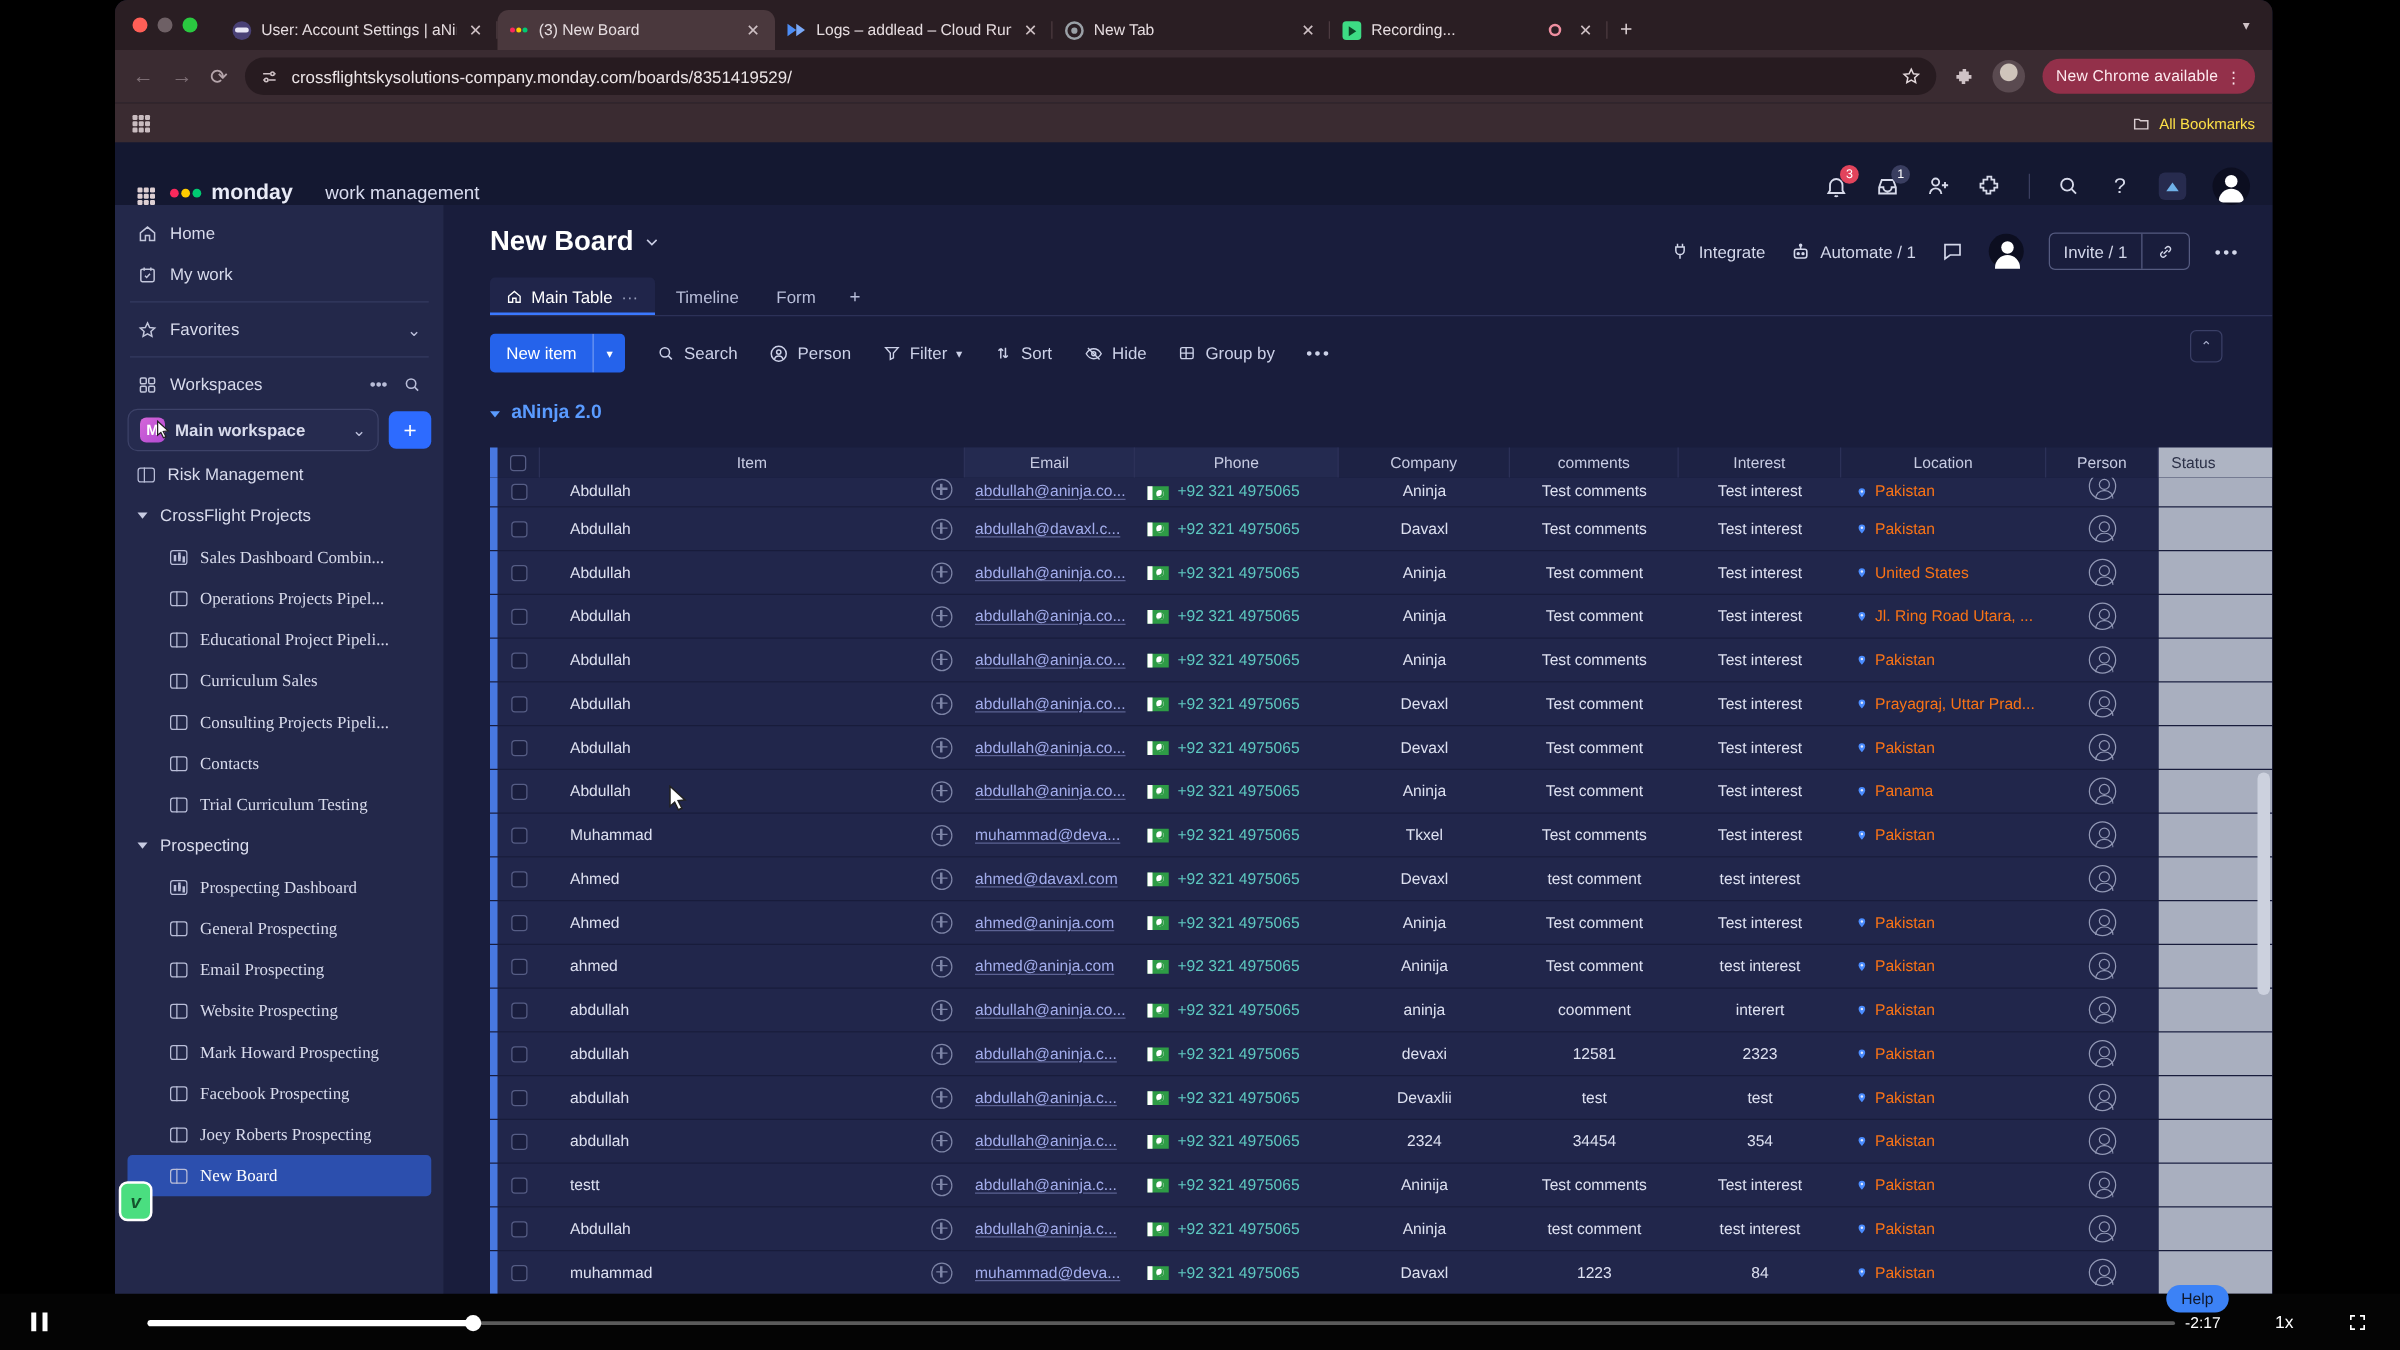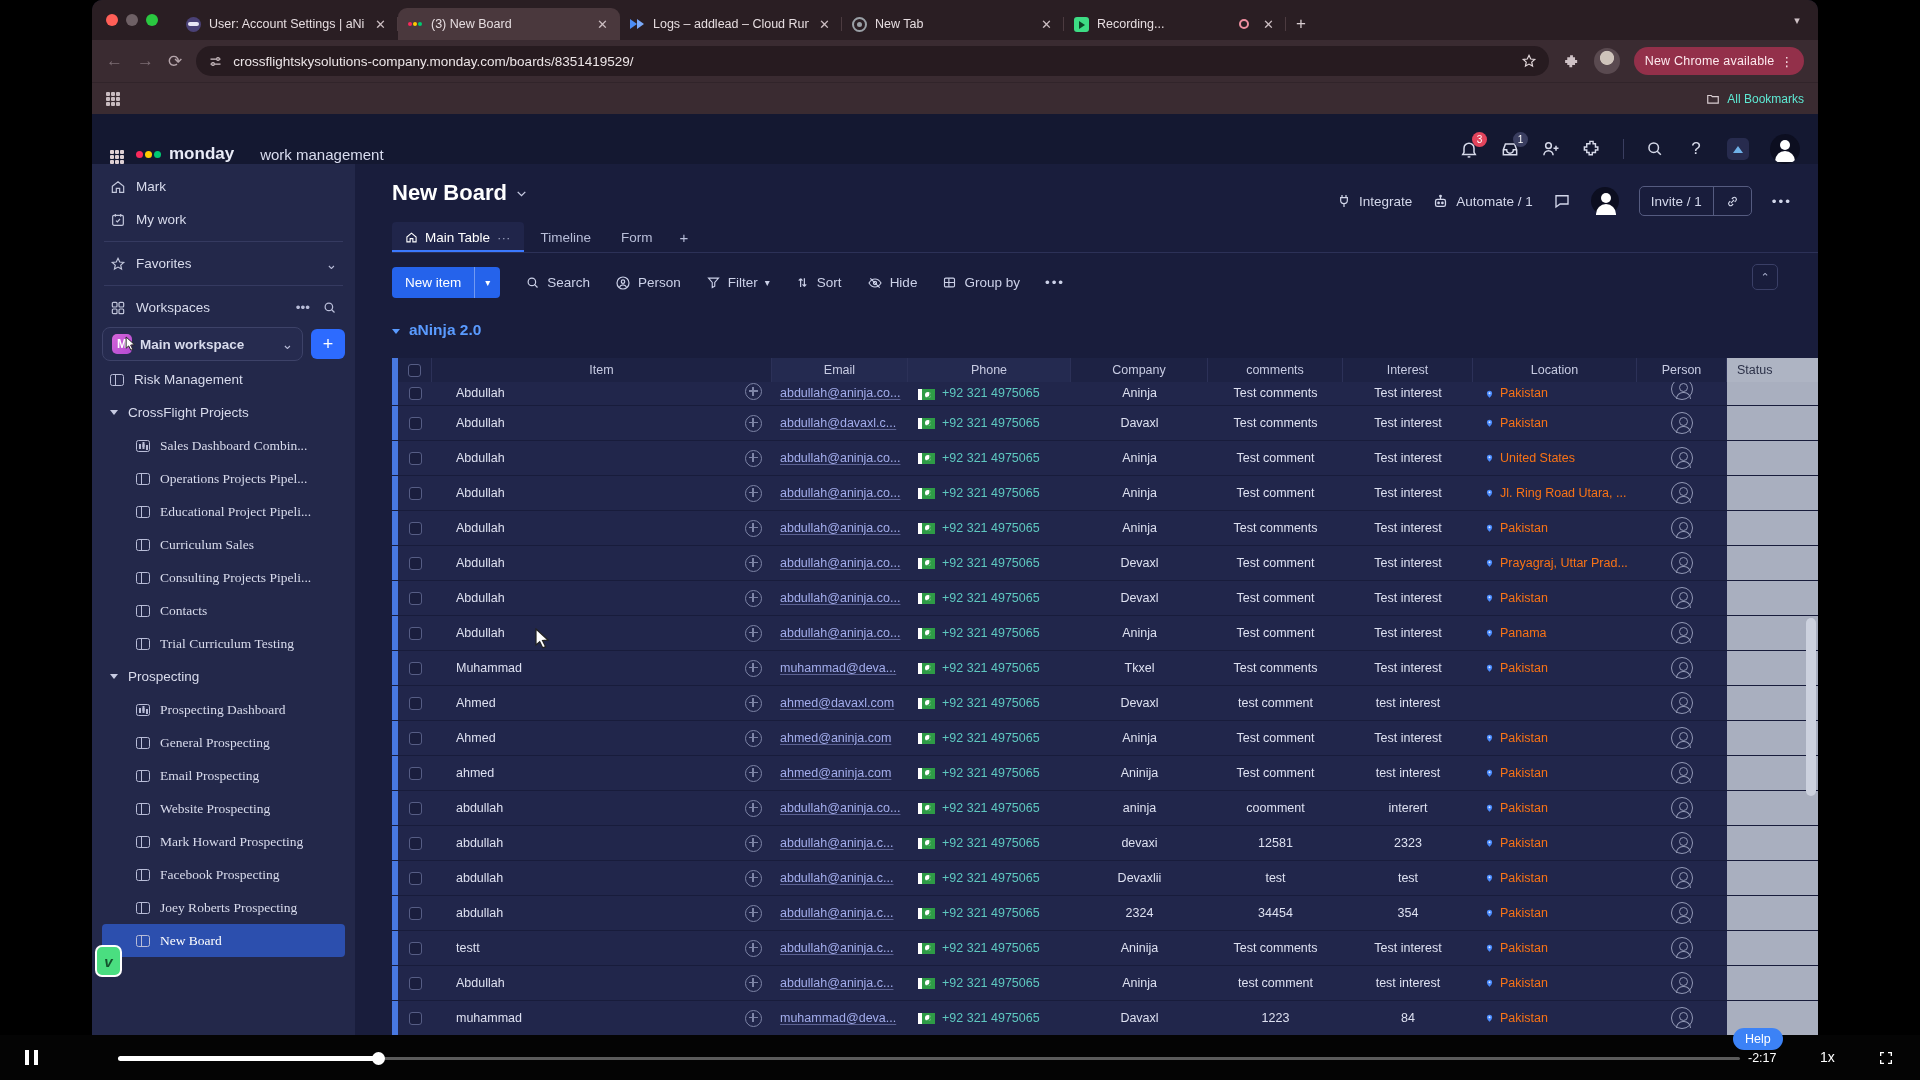--- a/index.html
+++ b/index.html
@@ -46,21 +46,21 @@
   .nav-ic.dim { color:#7c6d73; }
   #urlpill { flex:1; height:30px; background:#271b20; border-radius:15px; display:flex;
     align-items:center; gap:10px; padding:0 12px; color:#ece5e7; font-size:13.5px; }
   #urlpill .spacer{flex:1}
   .chip { background:#93304a; color:#fde9ee; height:28px; border-radius:14px; display:flex;
     align-items:center; gap:6px; padding:0 11px; font-size:12.5px; white-space:nowrap; }
   .chip b { font-weight:400; letter-spacing:.2px;}
   .avatar-sm { width:26px; height:26px; border-radius:50%; background:radial-gradient(circle at 50% 38%,#cfc4bb 0 32%,#5a4a50 36%); }
   
   #bookbar { height:32px; background:#3a2b31; display:flex; align-items:center; padding:0 14px;
-    color:#5eead4; font-size:12px; border-top:1px solid #31242a;gap:41px; }
+    color:#fde047; font-size:12px; border-top:1px solid #31242a;gap:41px; }
   .grid9 { width:14px; height:14px; display:grid; grid-template-columns:repeat(3,4px); grid-template-rows:repeat(3,4px); gap:1px; }
   .grid9 i { background:#c9bcc0; border-radius:1px; }
   #allbm { margin-left:auto; display:flex; gap:7px; align-items:center; }
 
   
   #page { position:absolute; top:114px; left:0; right:0; bottom:0; background:#141831; }
   #mheader { height:50px; display:flex; align-items:flex-end; padding:0 18px; color:#e9ebf7; }
   .mlogo { display:flex; align-items:center; gap:8px; margin-left:12px; }
   .mdots { display:flex; gap:2px; }
   .mdots i { width:7px; height:7px; border-radius:50%; display:block; }
@@ -184,21 +184,21 @@
   
   #player { position:absolute; left:0; right:0; bottom:0; height:45px; background:#040404; color:#fff; }
   .pause-ic { position:absolute; left:25px; top:15px; width:13px; height:15px;
     border-left:4.5px solid #fff; border-right:4.5px solid #fff; }
   #ptrack { position:absolute; left:118px; top:1057px; width:1622px; height:3px; background:rgba(255,255,255,.35); border-radius:2px;}
   #pfill { position:absolute; left:118px; top:1056px; width:260px; height:5px; background:#fff; border-radius:3px;}
   #phandle { position:absolute; left:372px; top:1052px; width:13px; height:13px; border-radius:50%; background:#fff; }
   #ptime { position:absolute; left:1748px; top:1051px; font-size:12.5px; color:#fff; }
   #pspeed { position:absolute; left:1820px; top:1049px; font-size:14px; color:#fff; }
   #pfull { position:absolute; left:1878px; top:1050px; width:16px; height:16px; color:#fff; }
-  #help-pill { position:absolute; left:1733px; top:1028px; background:#3c82f6; color:#ffffff; font-size:12.5px;
+  #help-pill { position:absolute; left:1733px; top:1028px; background:#3c82f6; color:#0f172a; font-size:12.5px;
     border-radius:12px; padding:4px 12px; }
 
   .cursor-svg { position:absolute; pointer-events:none; }
 </style>
 </head>
 <body>
 
 <div id="browser">
 
   <div id="tabstrip">
@@ -348,21 +348,21 @@
         <span class="avatar-dk" style="overflow:hidden"></span>
       </div>
     </div>
 
     <div id="layout">
       <div id="sidebar">
         <div class="sb-item">
           <svg width="16" height="16" viewBox="0 0 24 24" fill="none" stroke="#c2c6db" stroke-width="1.8">
               <path d="M3.5 11L12 4l8.5 7V20h-6v-6h-5v6h-6z"></path>
             </svg>
-          <span>Mark</span>
+          <span>Home</span>
         </div>
         <div class="sb-item">
           <svg width="16" height="16" viewBox="0 0 24 24" fill="none" stroke="#c2c6db" stroke-width="1.8">
               <rect x="4" y="5" width="16" height="15" rx="2"></rect>
               <path d="M9 13l2 2 4-4.5M8 3v4M16 3v4"></path>
             </svg>
           <span>My work</span>
         </div>
         <div class="sb-hr"></div>
         <div class="sb-item">

